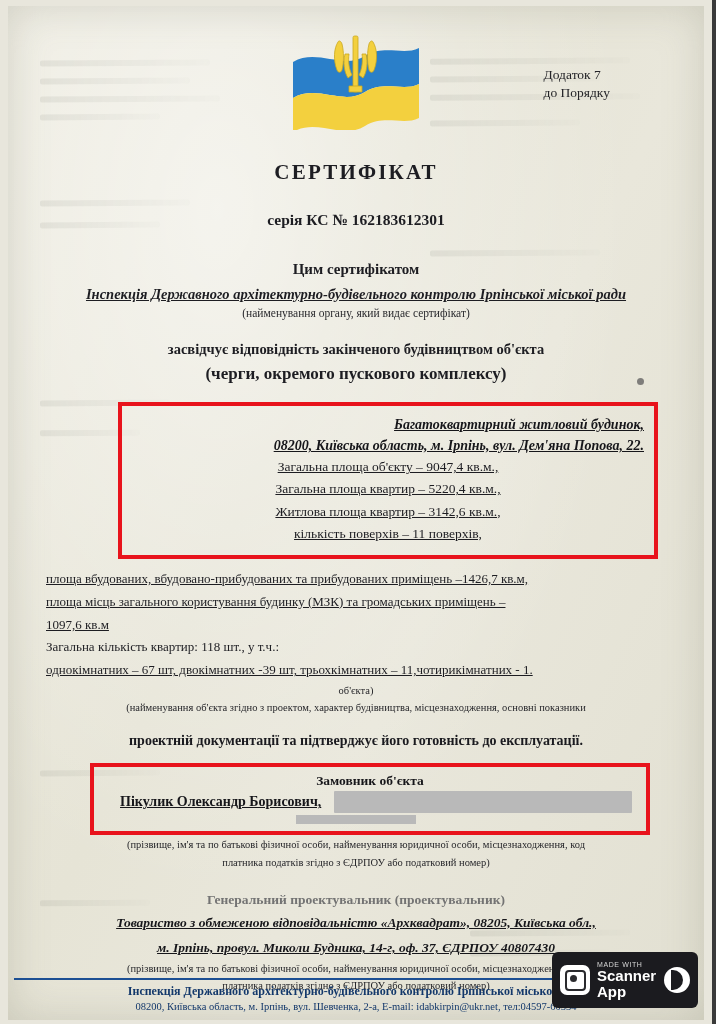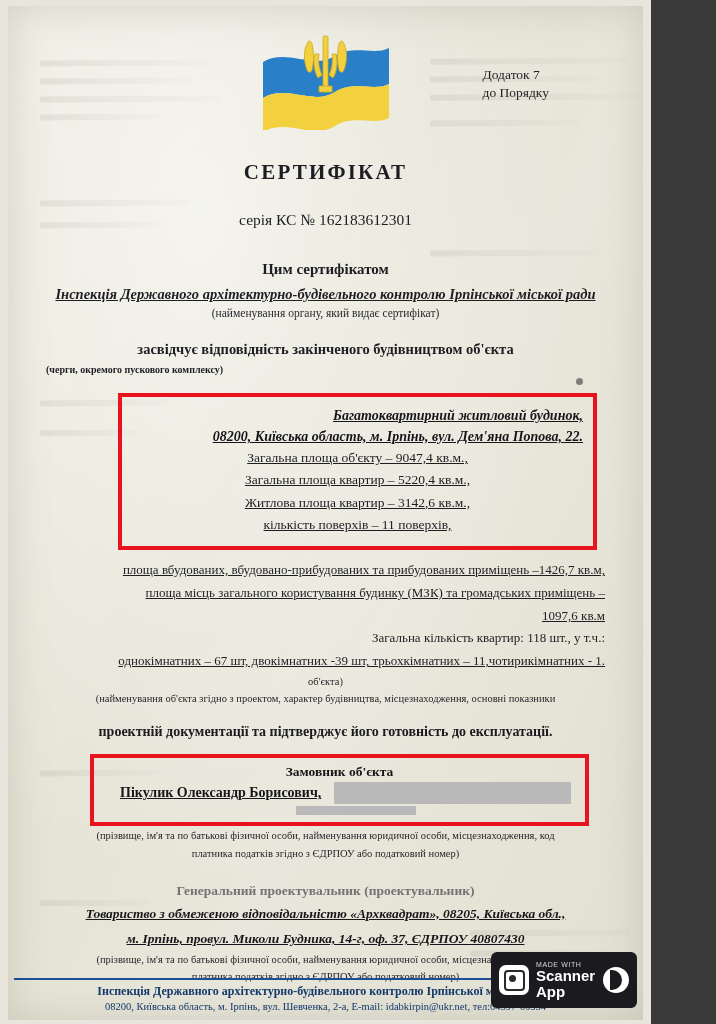--- a/index.html
+++ b/index.html
@@ -8,21 +8,21 @@
     background: #3a3a3a;
   }
   body {
     width: 716px;
     height: 1024px;
     overflow: hidden;
     font-family: "Liberation Serif", serif;
   }
   .page {
     position: relative;
-    width: 651px;
+    width: 712px;
     height: 1024px;
     background: #e8e6dc;
     overflow: hidden;
   }
   
   .paper {
     position: absolute;
     left: 8px;
     top: 6px;
     right: 8px;
@@ -79,21 +79,21 @@
     text-align: center;
     font-size: 21px;
     letter-spacing: 2.2px;
     font-weight: bold;
     margin: 28px 0 0 0;
     color: #1d1d22;
   }
   .series {
     text-align: center;
     font-size: 15.5px;
-    font-weight: normal;
+    font-weight: bold;
     margin-top: 26px;
     color: #1d1d22;
   }
   .lead {
     text-align: center;
     font-size: 15px;
     font-weight: bold;
     margin-top: 32px;
     color: #1d1d22;
   }
@@ -113,22 +113,22 @@
     color: #2a2a2e;
   }
   .attest {
     text-align: center;
     font-size: 14.5px;
     font-weight: bold;
     margin-top: 22px;
     color: #1d1d22;
   }
   .attest2 {
-    text-align: left;
-    font-size: 10px;
+    text-align: center;
+    font-size: 17px;
     font-weight: bold;
     margin-top: 6px;
     color: #1d1d22;
   }
 
   
   .redbox {
     position: relative;
     border: 4px solid #e8131c;
     margin-top: 16px;
@@ -156,21 +156,21 @@
     color: #16161a;
   }
   .obj-line {
     text-align: center;
     font-size: 13.5px;
     text-decoration: underline;
     line-height: 1.65;
     color: #1d1d22;
   }
   .plain-line {
-    text-align: right;
+    text-align: left;
     font-size: 13px;
     text-decoration: underline;
     line-height: 1.6;
     color: #1d1d22;
     margin-top: 2px;
   }
   .plain-line.nound { text-decoration: none; }
   .tiny {
     text-align: center;
     font-size: 10.5px;

